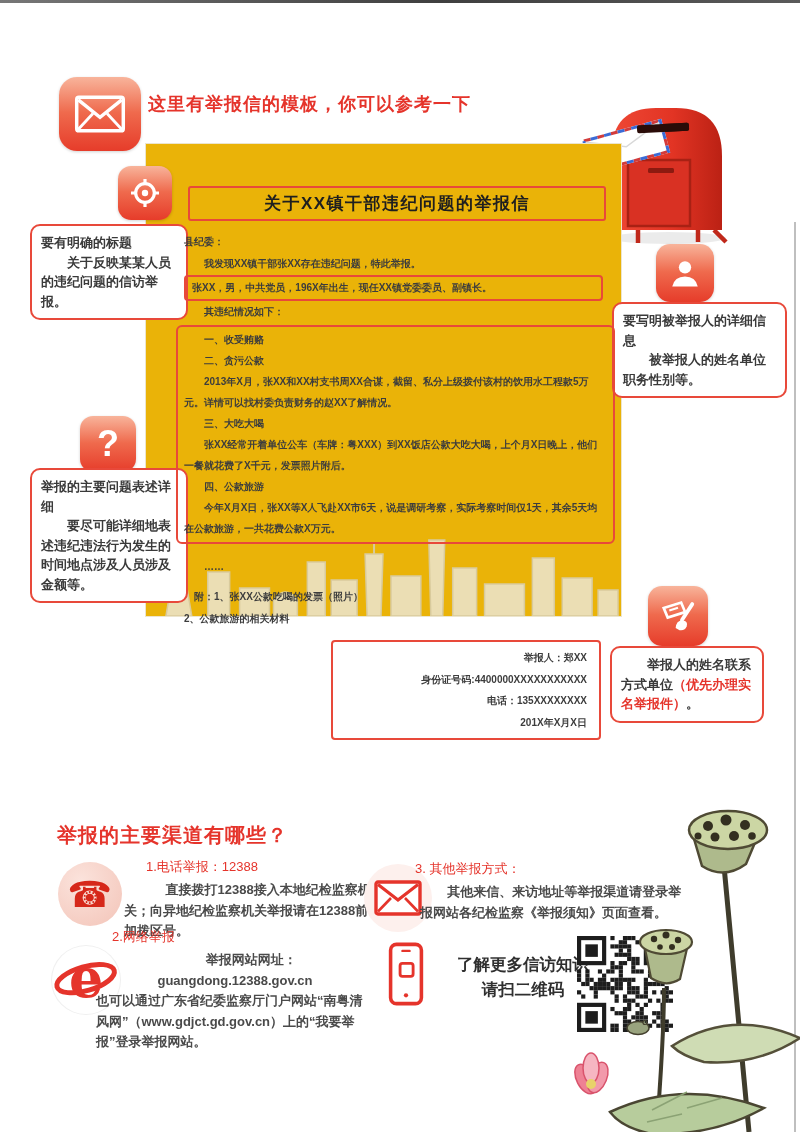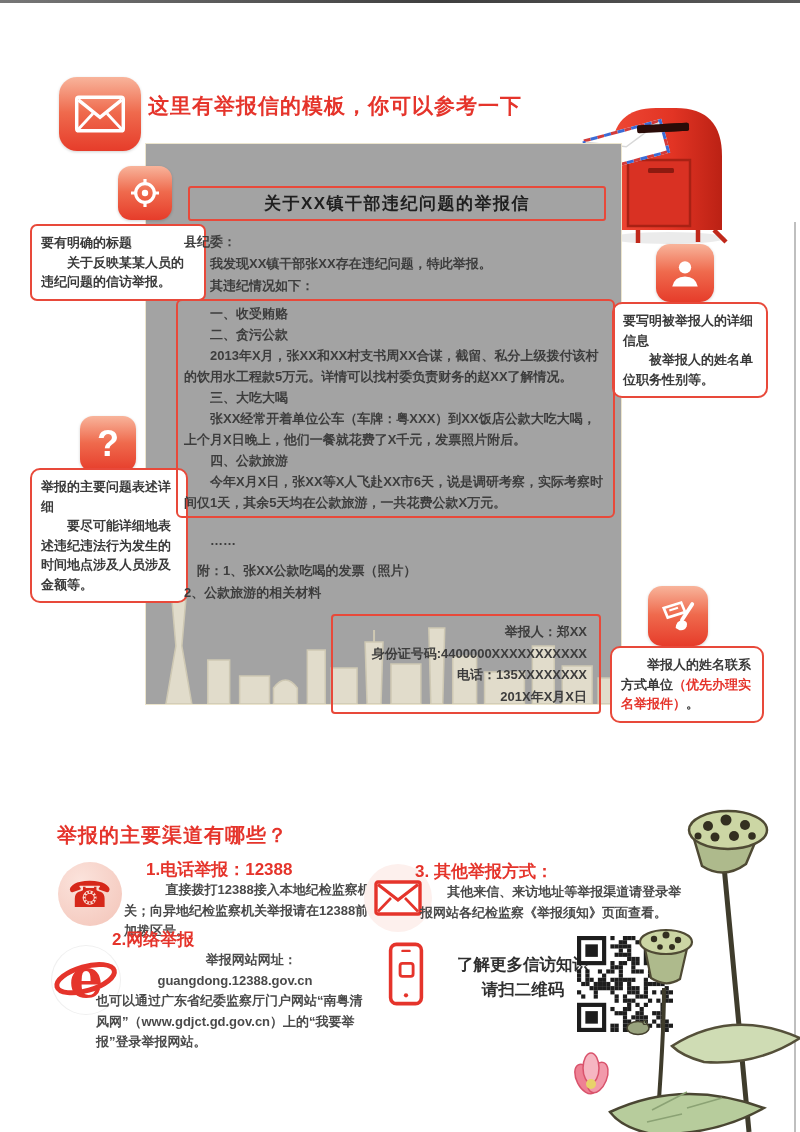--- a/index.html
+++ b/index.html
@@ -8,49 +8,49 @@
   .top-edge{position:absolute;top:0;left:0;width:100%;height:3px;background:linear-gradient(90deg,#777,#3f3f3f 55%,#5a5a5a);}
   .right-edge{position:absolute;top:222px;right:4px;bottom:0;width:2px;background:#a9a9a9;opacity:.75;}
 
   
   .app-icon{position:absolute;display:flex;align-items:center;justify-content:center;
     background:linear-gradient(180deg,#f8b49b 0%,#ef6a4d 48%,#e63c2a 100%);
     border-radius:16px;box-shadow:0 1px 3px rgba(0,0,0,.18);}
   .app-icon .glyph{color:#fff;font-weight:bold;line-height:1;}
 
   
-  .banner-text{position:absolute;left:148px;top:92px;font-size:21px;font-weight:bold;color:#e5342b;letter-spacing:1px;}
+  .banner-text{position:absolute;left:148px;top:92px;font-size:18px;font-weight:bold;color:#e5342b;letter-spacing:1px;}
 
   
-  .letter{position:absolute;left:145px;top:143px;width:477px;height:562px;background:#a3a3a3;
+  .letter{position:absolute;left:145px;top:143px;width:477px;height:474px;background:#eab308;
     border:1px solid #ece5cd;box-sizing:border-box;padding:42px 18px 0 38px;}
   .letter *{position:relative;z-index:1;}
   .skyline{position:absolute;left:0;bottom:0;width:100%;height:112px;z-index:0 !important;}
   .letter-title{width:414px;margin:0 0 10px 4px;border:2px solid #e8493a;border-radius:3px;
     text-align:center;font-size:17px;font-weight:bold;color:#1f1f1f;letter-spacing:1.5px;padding:4px 0;background:transparent;}
-  .letter p{margin:0;font-size:13px;font-weight:600;line-height:22px;color:#3d3d3d;}
+  .letter p{margin:0;font-size:10px;font-weight:600;line-height:22px;color:#3d3d3d;}
   .indent{text-indent:2em;}
   .subject-box{border:2px solid #e8493a;border-radius:4px;margin:1px -10px 1px -8px;padding:0 6px;}
   .big-box{border:2px solid #e8493a;border-radius:6px;margin:2px -12px 12px -8px;padding:2px 10px 3px 6px;}
   .big-box p{line-height:21px;}
   .attach1{margin-top:8px !important;text-indent:1em;}
   .attach2{margin-left:3em;}
   .sig-box{border:2px solid #e8493a;border-radius:4px;width:270px;margin:10px 2px 0 auto;
     padding:5px 12px;text-align:right;box-sizing:border-box;background:transparent;}
   .sig-box p{line-height:21.5px;font-weight:bold;}
 
   
   .callout{position:absolute;background:#fff;border:2.5px solid #e8493a;border-radius:10px;
     padding:7px 9px;font-size:13px;font-weight:bold;color:#3a3a3a;line-height:19.5px;box-sizing:border-box;}
   .callout .co-body{text-indent:2em;}
   .red-hl{color:#e5342b;}
 
   
   .channels-heading{position:absolute;left:57px;top:822px;font-size:20px;font-weight:800;color:#e5342b;letter-spacing:1px;}
-  .chan-title{position:absolute;font-size:17px;font-weight:bold;color:#e5342b;}
+  .chan-title{position:absolute;font-size:13px;font-weight:normal;color:#e5342b;}
   .chan-body{position:absolute;font-size:13px;font-weight:600;color:#4a4a4a;line-height:20.5px;margin:0;}
   .soft-circle{position:absolute;border-radius:50%;display:flex;align-items:center;justify-content:center;}
   .phone-circle{background:radial-gradient(circle at 35% 30%,#fbe3dc,#f3c4b8);}
   .mail-circle{background:#fdf0ed;}
   .e-circle{background:#fff;box-shadow:0 0 0 1px #f0f0f0;}
   .qr-caption{position:absolute;font-size:16.5px;font-weight:800;color:#2f2f2f;line-height:25px;text-align:center;}
   .qr-box{position:absolute;width:96px;height:96px;}
   .deco{position:absolute;}
 </style>
 </head>
@@ -110,20 +110,21 @@
         <rect x="340" y="80" width="40" height="32"></rect>
         <rect x="388" y="54" width="22" height="58"></rect>
         <rect x="418" y="74" width="30" height="38"></rect>
         <rect x="454" y="86" width="20" height="26"></rect>
       </g>
     </svg>
 
     <div class="letter-title">关于XX镇干部违纪问题的举报信</div>
     <p>县纪委：</p>
     <p class="indent">我发现XX镇干部张XX存在违纪问题，特此举报。</p>
+    <p class="subject-box">张XX，男，中共党员，196X年出生，现任XX镇党委委员、副镇长。</p>
     <p class="indent">其违纪情况如下：</p>
 
     <div class="big-box">
       <p class="indent">一、收受贿赂</p>
       <p class="indent">二、贪污公款</p>
       <p class="indent">2013年X月，张XX和XX村支书周XX合谋，截留、私分上级拨付该村的饮用水工程款5万元。详情可以找村委负责财务的赵XX了解情况。</p>
       <p class="indent">三、大吃大喝</p>
       <p class="indent">张XX经常开着单位公车（车牌：粤XXX）到XX饭店公款大吃大喝，上个月X日晚上，他们一餐就花费了X千元，发票照片附后。</p>
       <p class="indent">四、公款旅游</p>
       <p class="indent">今年X月X日，张XX等X人飞赴XX市6天，说是调研考察，实际考察时间仅1天，其余5天均在公款旅游，一共花费公款X万元。</p>
@@ -159,29 +160,29 @@
   </div>
   <div class="app-icon" style="left:648px;top:586px;width:60px;height:60px;border-radius:14px;">
     <svg width="38" height="38" viewBox="0 0 24 24">
       <polygon points="3,7 14,3.5 16.5,9.5 5.5,13" fill="none" stroke="#fff" stroke-width="1.7"></polygon>
       <path d="M6.5 8.5 L12 6.8" stroke="#fff" stroke-width="1.3"></path>
       <path d="M21 4.5 L14.5 14.5" stroke="#fff" stroke-width="2.4" stroke-linecap="round"></path>
       <path d="M10.5 19.5 Q11 14.5 15 14.8 Q18.5 15.2 17.5 18.5 Q16.5 21.5 13 21 Z" fill="#fff"></path>
     </svg>
   </div>
 
-  <div class="callout" style="left:30px;top:224px;width:176px;border-radius:7px;">
+  <div class="callout" style="left:30px;top:224px;width:158px;">
     <div>要有明确的标题</div>
     <div class="co-body">关于反映某某人员的违纪问题的信访举报。</div>
   </div>
   <div class="callout" style="left:30px;top:468px;width:158px;">
     <div>举报的主要问题表述详细</div>
     <div class="co-body">要尽可能详细地表述违纪违法行为发生的时间地点涉及人员涉及金额等。</div>
   </div>
-  <div class="callout" style="left:612px;top:302px;width:156px;">
+  <div class="callout" style="left:612px;top:302px;width:175px;">
     <div>要写明被举报人的详细信息</div>
     <div class="co-body">被举报人的姓名单位职务性别等。</div>
   </div>
   <div class="callout" style="left:610px;top:646px;width:154px;">
     <div class="co-body"><span>举报人的姓名联系方式单位</span><span class="red-hl">（优先办理实名举报件）</span><span>。</span></div>
   </div>
 
   <div class="channels-heading">举报的主要渠道有哪些？</div>
 
   <div class="soft-circle phone-circle" style="left:58px;top:862px;width:64px;height:64px;">

